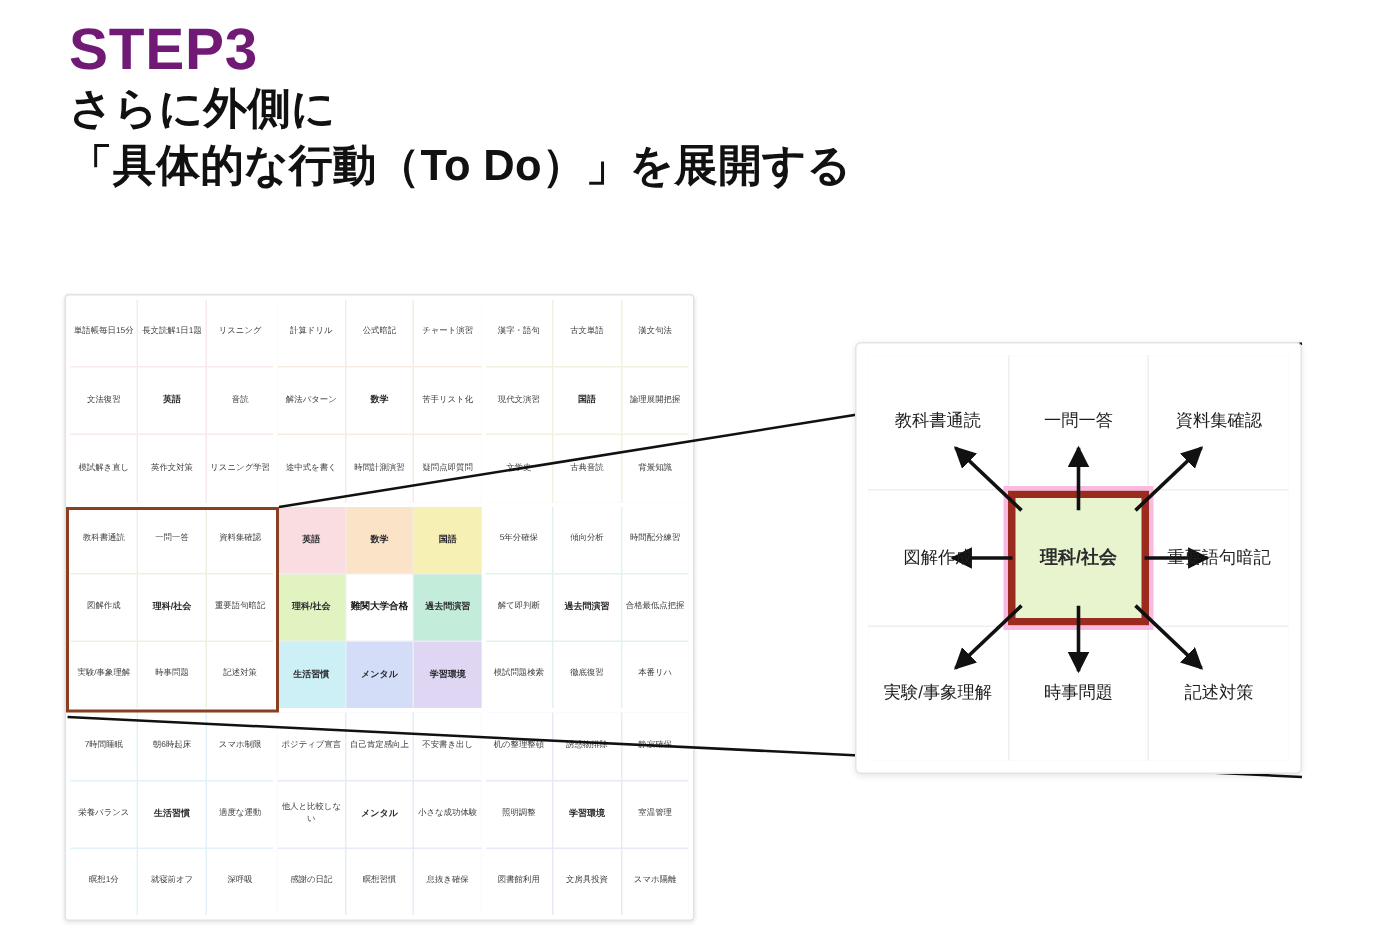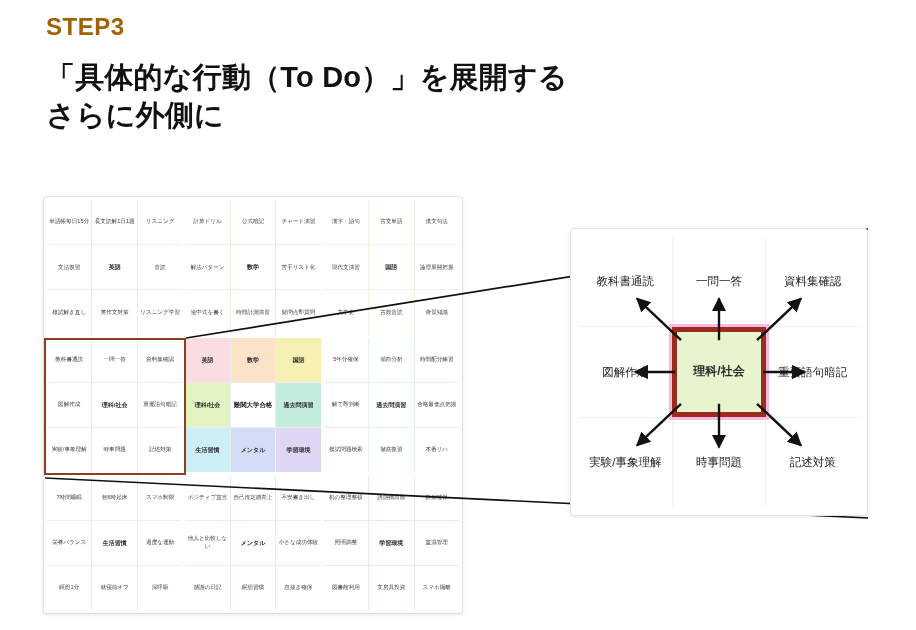--- a/index.html
+++ b/index.html
@@ -8,22 +8,22 @@
     width:916px;height:630px;
     background:#ffffff;
     font-family:"Liberation Sans","DejaVu Sans",sans-serif;
     position:relative;overflow:hidden;
     -webkit-font-smoothing:antialiased;
   }
 
   
   #title-block{position:absolute;left:46px;top:14px;width:800px;}
   #step-title{
-    font-size:24px;font-weight:bold;color:#a16207;
-    letter-spacing:0.5px;line-height:1.05;margin:0 0 20px 0;
+    font-size:39px;font-weight:bold;color:#701a75;
+    letter-spacing:0.5px;line-height:1.05;margin:0 0 0 0;
   }
   .subtitle-line{
     font-size:29px;font-weight:bold;color:#111111;
     line-height:1.30;letter-spacing:0.2px;white-space:nowrap;
   }
 
   
   #mandala-card{
     position:absolute;left:43px;top:196px;width:420px;height:418px;
     background:#ffffff;border:1px solid #e2e2e6;border-radius:3px;
@@ -123,22 +123,22 @@
     font-weight:bold;font-size:12px;color:#2b2b2e;
   }
   #detail-arrows{position:absolute;left:0;top:0;width:100%;height:100%;z-index:3;pointer-events:none;}
   .dlabel{position:relative;z-index:4;}
 </style>
 </head>
 <body>
 
 <div id="title-block">
   <div id="step-title">STEP3</div>
+  <div class="subtitle-line">さらに外側に</div>
   <div class="subtitle-line">「具体的な行動（To Do）」を展開する</div>
-  <div class="subtitle-line">さらに外側に</div>
 </div>
 
 <svg id="connectors" viewBox="0 0 916 630">
   <line x1="45" y1="478" x2="868" y2="518" stroke="#111111" stroke-width="1.7"></line>
   <line x1="186" y1="338" x2="868" y2="229" stroke="#111111" stroke-width="1.7"></line>
 </svg>
 
 <div id="mandala-card">
   <div id="mandala-grid">
       <div class="block bg-eng">

